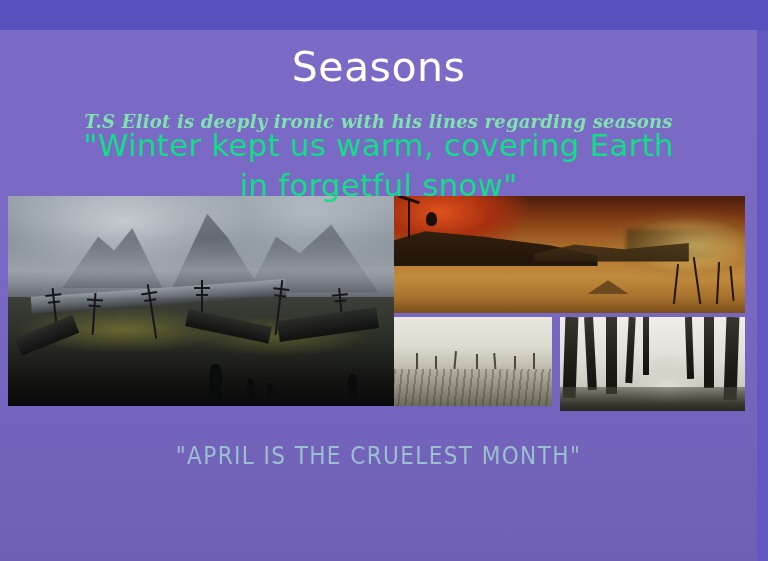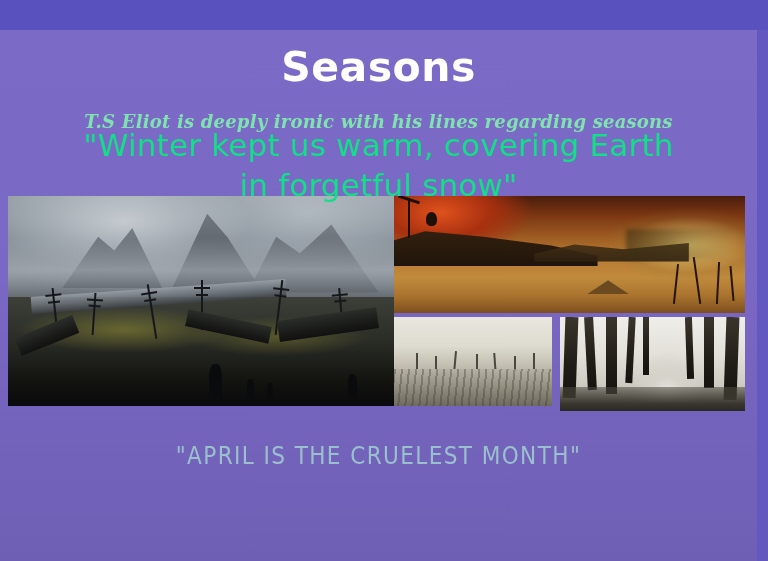--- a/index.html
+++ b/index.html
@@ -45,21 +45,21 @@
 
   
   .header {
     padding-top: 14px;
     text-align: center;
   }
   .site-title {
     margin: 0;
     font-family: "DejaVu Sans", sans-serif;
     font-size: 41px;
-    font-weight: 700;
+    font-weight: 400;
     line-height: 1.15;
     letter-spacing: 0.5px;
     color: #ffffff;
   }
   .site-subtitle {
     margin: 20px 0 0 0;
     font-family: "DejaVu Serif", serif;
     font-style: italic;
     font-weight: 700;
     font-size: 18px;

